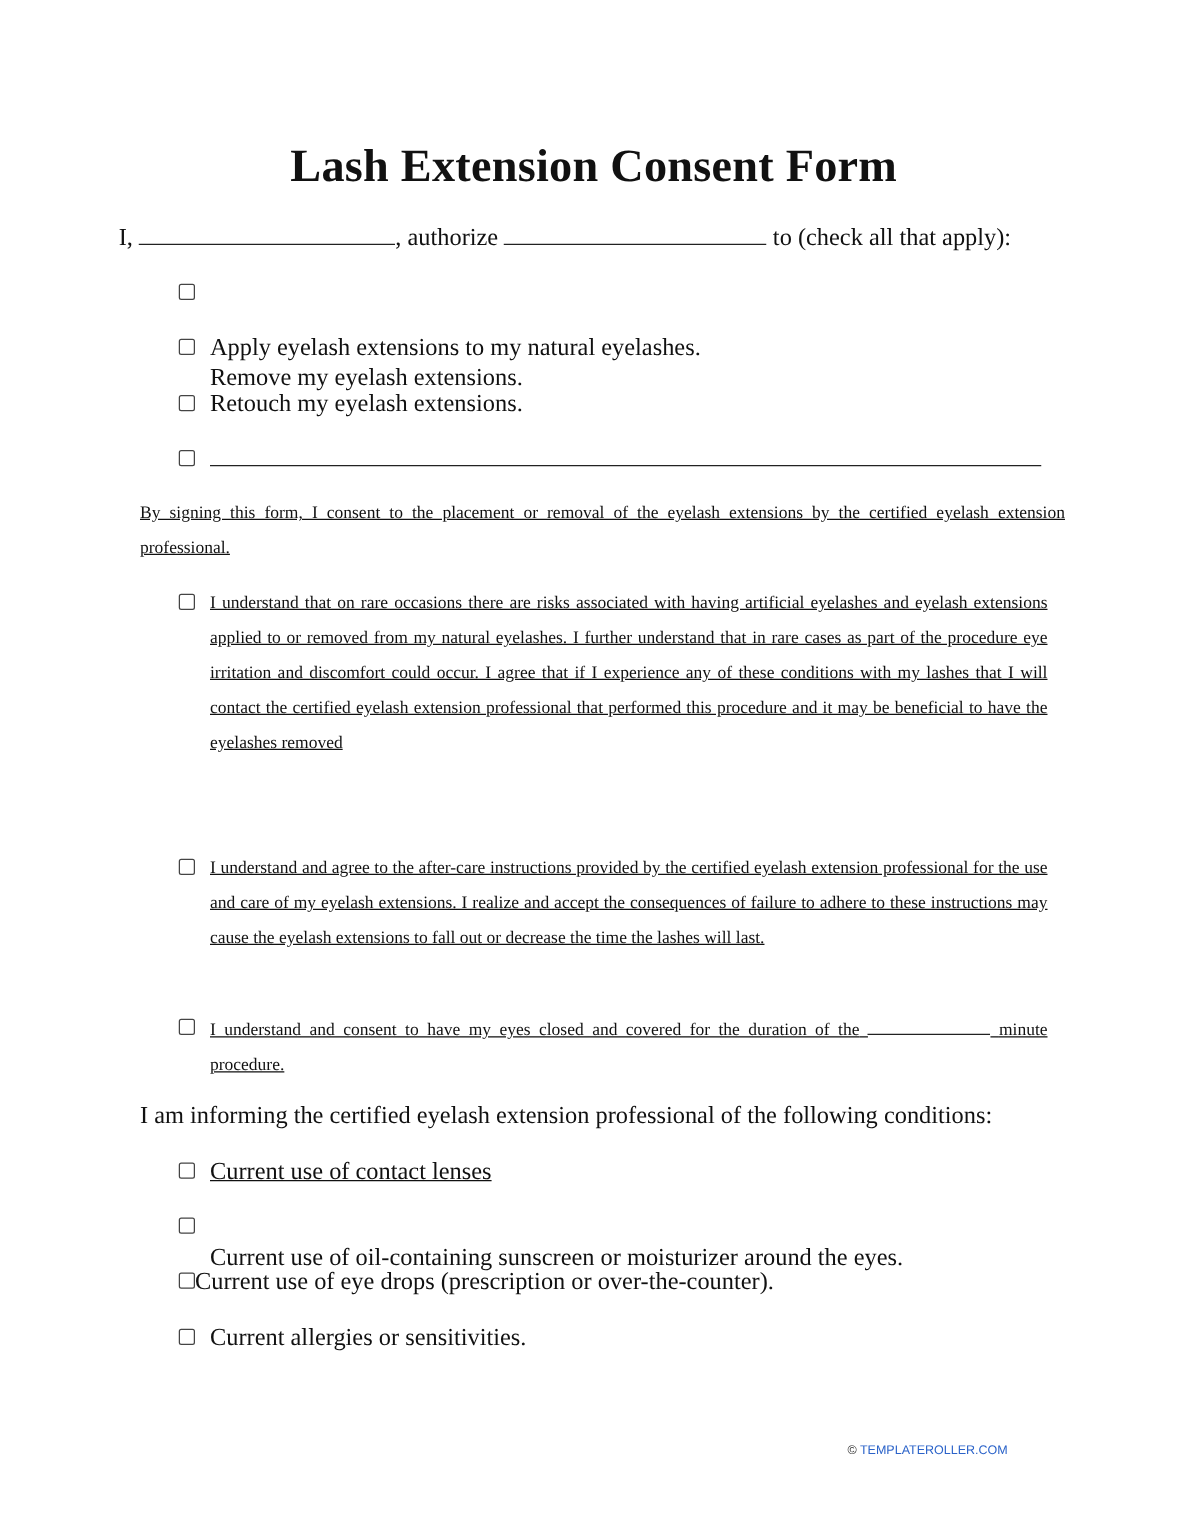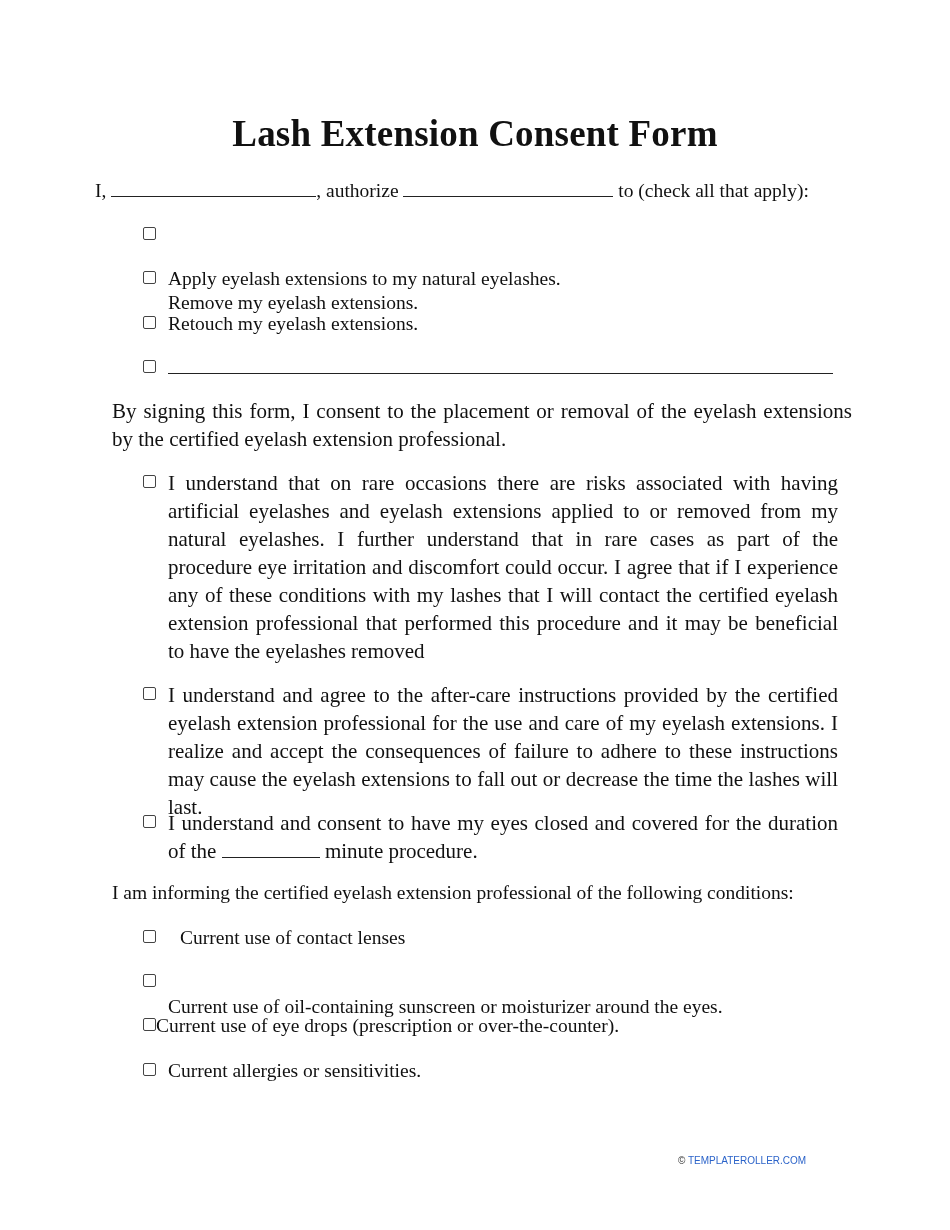--- a/index.html
+++ b/index.html
@@ -1,21 +1,21 @@
 <!DOCTYPE html>
 <html><head>
 <meta charset="utf-8">
 <style>
   html, body { margin:0; padding:0; background:#ffffff; }
   body { width:950px; height:1230px; position:relative; overflow:hidden;
          font-family:"Liberation Serif", serif; color:#111; }
   .title { position:absolute; top:112px; left:0; width:950px; text-align:center;
            font-weight:bold; font-size:37px; letter-spacing:0.2px; }
   .line { position:absolute; font-size:19.5px; line-height:28px; white-space:nowrap; }
-  .para { position:absolute; font-size:21px; line-height:28px; text-align:justify; }
+  .para { position:absolute; font-size:14px; line-height:28px; text-align:justify;text-decoration:underline; }
   .cb { position:absolute; width:13px; height:13px; border:1.6px solid #444; border-radius:2px; box-sizing:border-box; }
   .blank { display:inline-block; border-bottom:1.3px solid #222; height:18px; vertical-align:baseline; }
   .footer { position:absolute; top:1155px; left:678px; font-family:"Liberation Sans", sans-serif;
             font-size:10px; color:#2b63c9; }
   .footer .copy { color:#333; }
 </style>
 </head>
 <body>
 
 <div class="title">Lash Extension Consent Form</div>
@@ -52,21 +52,21 @@
 <div class="cb" style="top:815px; left:143px;"></div>
 <div class="para" style="top:809px; left:168px; width:670px;">
   <span>I understand and consent to have my eyes closed and covered for the duration of the</span>
   <span class="blank" style="width:98px;"></span>
   <span>minute procedure.</span>
 </div>
 
 <div class="line" style="top:879px; left:112px;">I am informing the certified eyelash extension professional of the following conditions:</div>
 
 <div class="cb" style="top:930px; left:143px;"></div>
-<div class="line" style="top:924px; left:180px;">Current use of contact lenses</div>
+<div class="line" style="top:924px; left:168px;text-decoration:underline;">Current use of contact lenses</div>
 
 <div class="cb" style="top:974px; left:143px;"></div>
 <div class="line" style="top:968px; left:168px;margin-top:25px;">Current use of oil-containing sunscreen or moisturizer around the eyes.</div>
 
 <div class="cb" style="top:1018px; left:143px;"></div>
 <div class="line" style="top:1012px; left:156px;">Current use of eye drops (prescription or over-the-counter).</div>
 
 <div class="cb" style="top:1063px; left:143px;"></div>
 <div class="line" style="top:1057px; left:168px;">Current allergies or sensitivities.</div>
 

